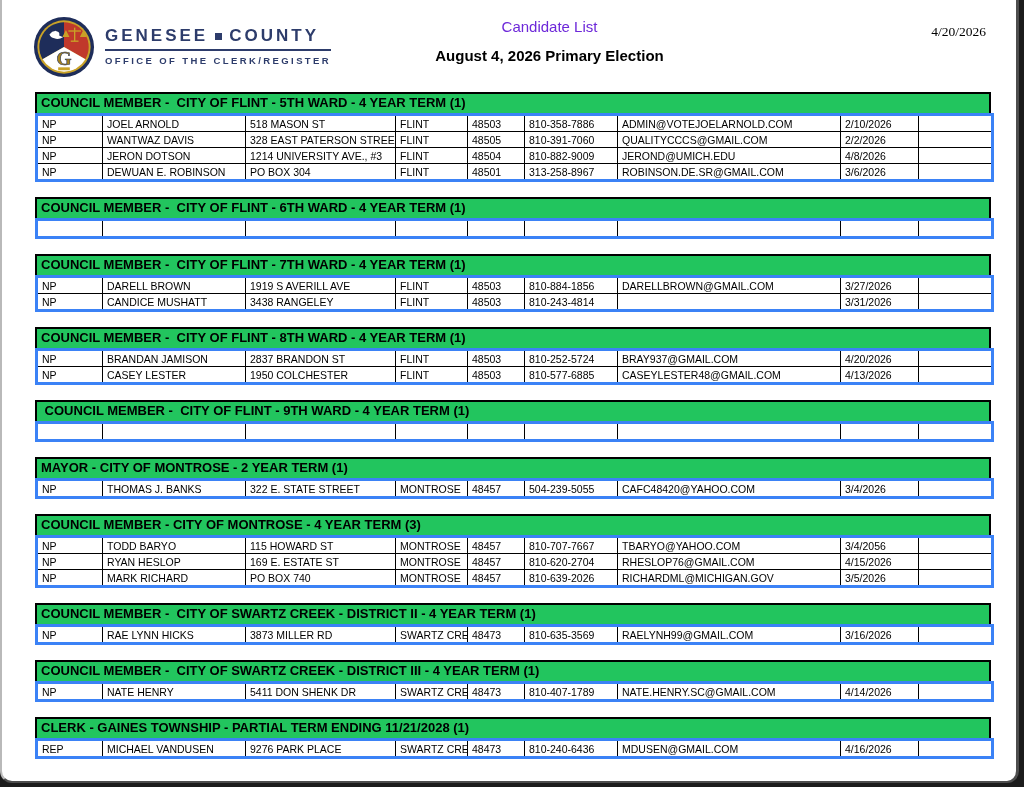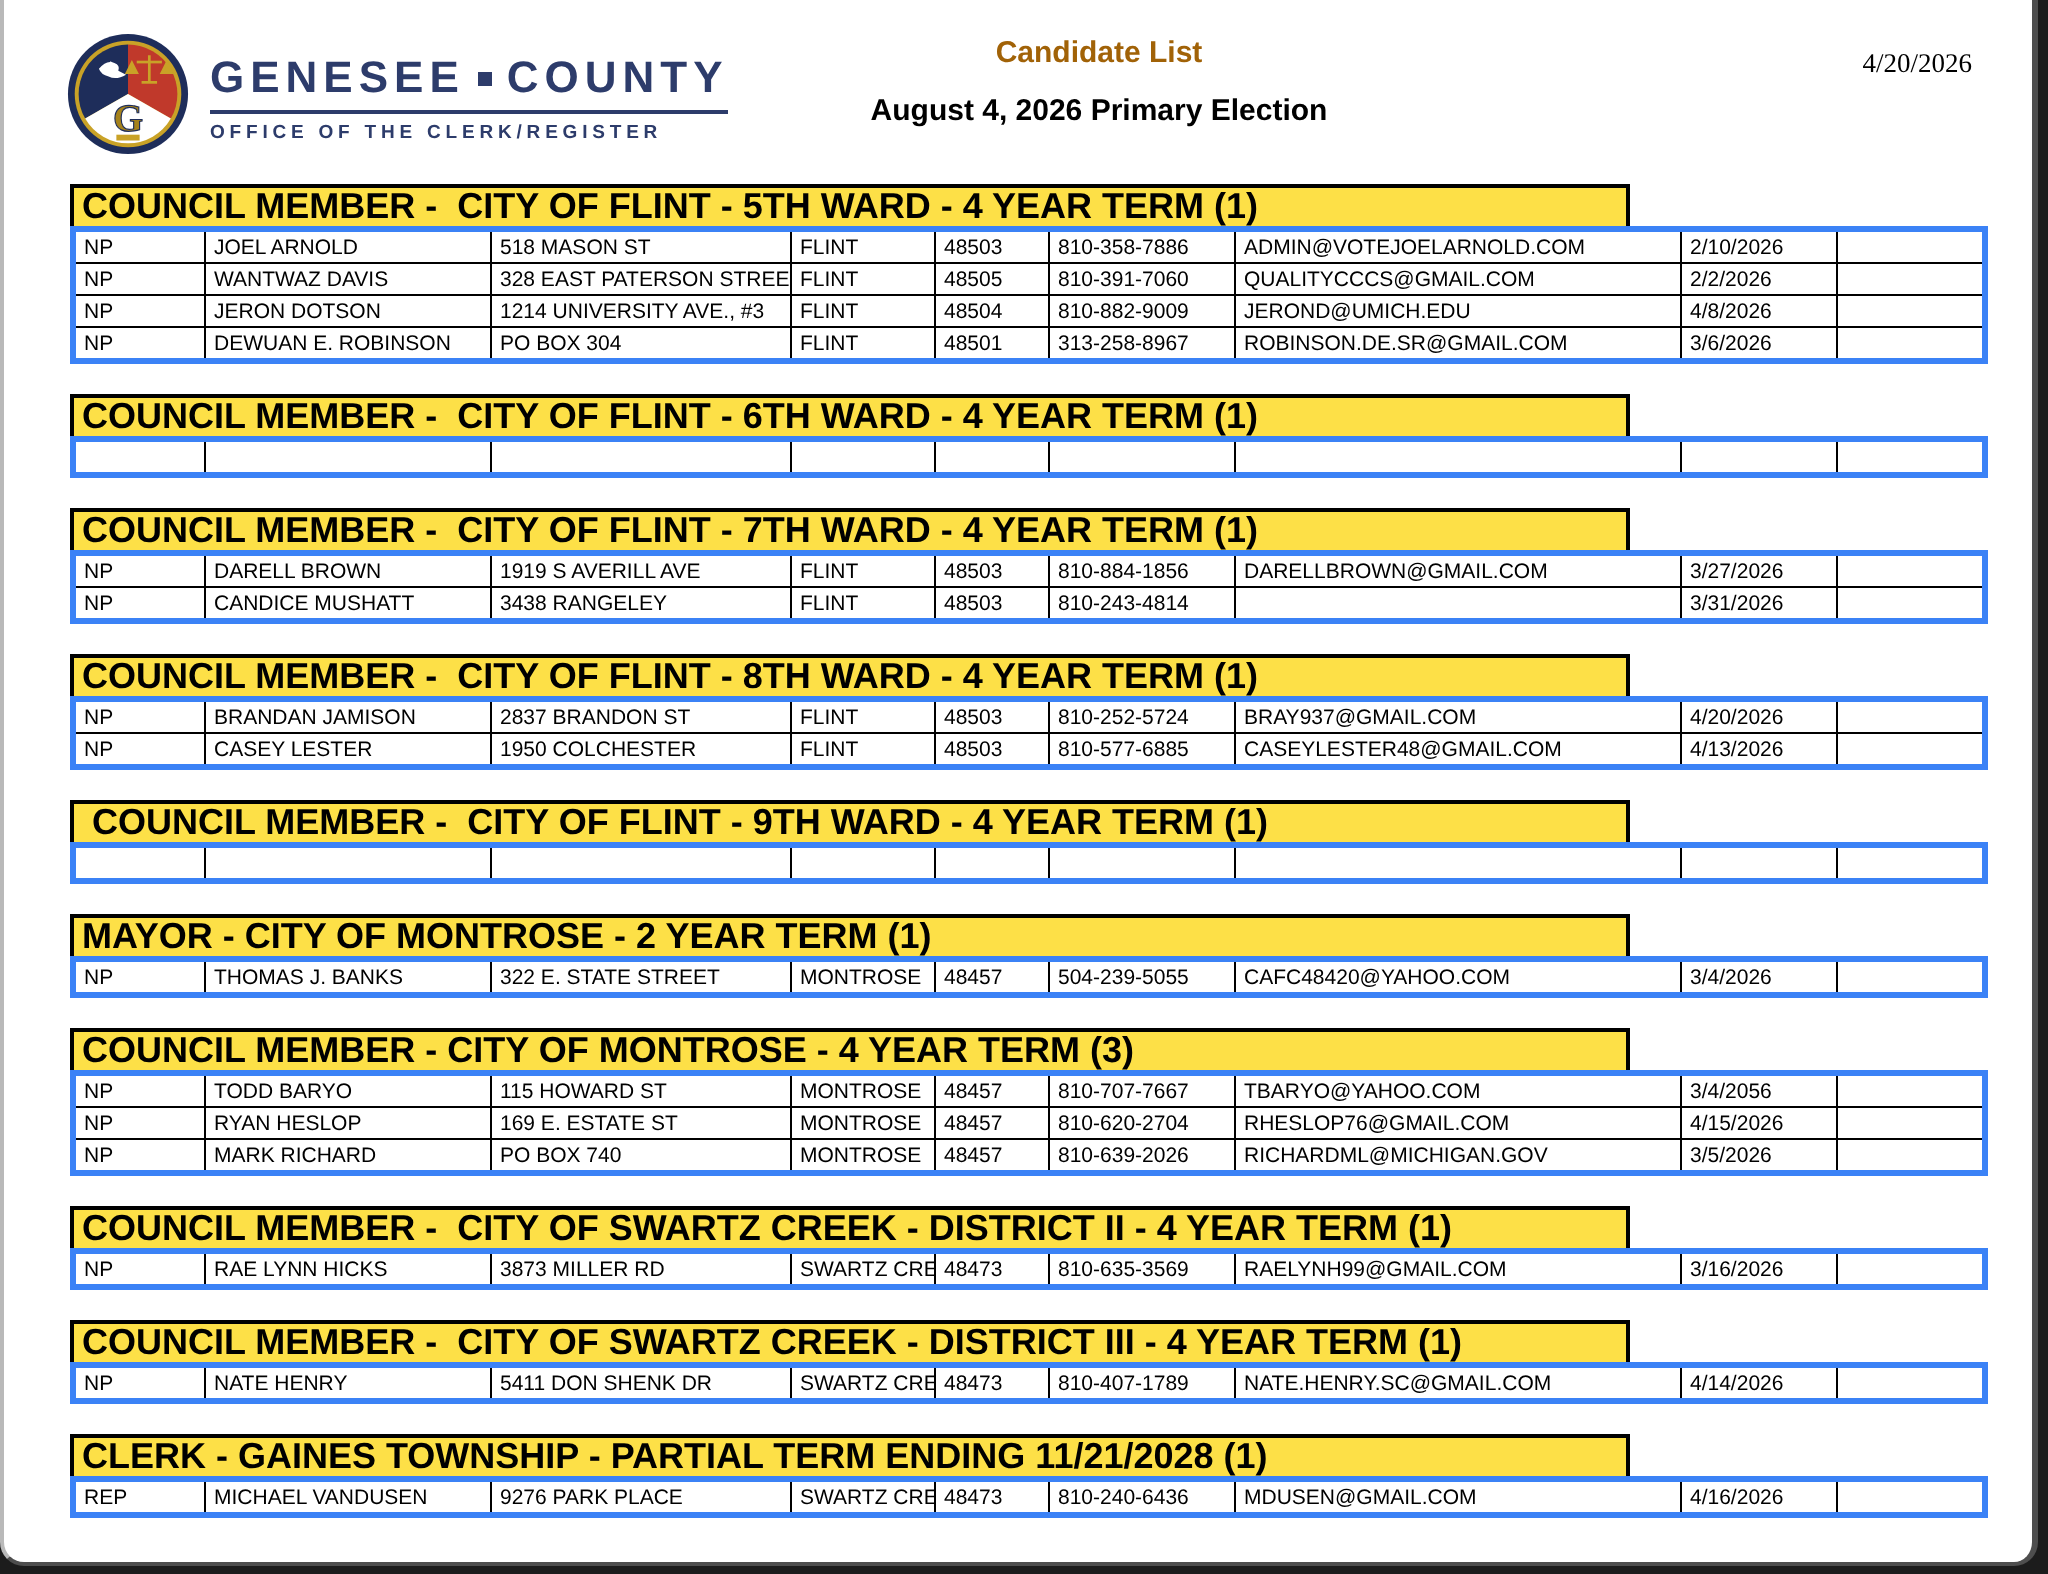--- a/index.html
+++ b/index.html
@@ -32,60 +32,60 @@
     align-items: start;
     margin-bottom: 14px;
     padding-left: 0px;
   }
   .org-block { display: flex; align-items: flex-start; padding-top: 4px; white-space: nowrap; }
   .seal { width: 62px; height: 62px; flex: 0 0 62px; }
   .org-text { margin: 10px 0 0 10px; }
   .org-name {
     color: #2d3c6b;
     font-weight: bold;
-    font-size: 22px;
+    font-size: 17px;
     letter-spacing: 3px;
     border-bottom: 2px solid #2d3c6b;
     padding-bottom: 3px;
     display: flex; align-items: center;
   }
   .org-sq {
     width: 7px; height: 7px; background: #2d3c6b;
     display: inline-block; margin: 0 7px;
   }
   .org-sub {
     color: #2d3c6b;
     font-weight: bold;
     font-size: 9.5px;
     letter-spacing: 2.4px;
     margin-top: 4px;
   }
   .title-block { text-align: center; padding-top: 6px; }
-  .title-1 { font-size: 15px; font-weight: bold; color: #a16207; }
+  .title-1 { font-size: 15px; font-weight: normal; color: #6d28d9; }
   .title-2 { font-size: 15px; font-weight: bold; color: #000; margin-top: 12px; }
   .title-3 { font-size: 11px; font-weight: bold; color: #000; margin-top: 2px; }
   .date-block {
     text-align: right;
     font-family: "Liberation Serif", serif;
     font-size: 13.5px;
     color: #000;
     padding-top: 12px;
   }
 
   
   .sections { padding-left: 2px; }
   .section { margin-bottom: 15px; width: 956px; }
   .section-header {
     box-sizing: border-box;
-    width: 780px;
+    width: 956px;
     border: 2px solid #000;
     border-bottom: none;
-    background: #fde047;
+    background: #22c55e;
     font-weight: bold;
-    font-size: 18px;
+    font-size: 13px;
     color: #000;
     padding: 1px 4px 2px 4px;
     white-space: pre;
     line-height: 16px;
   }
   table.cand {
     border-collapse: collapse;
     table-layout: fixed;
     width: 956px;
     border: 3px solid #3b82f6;

